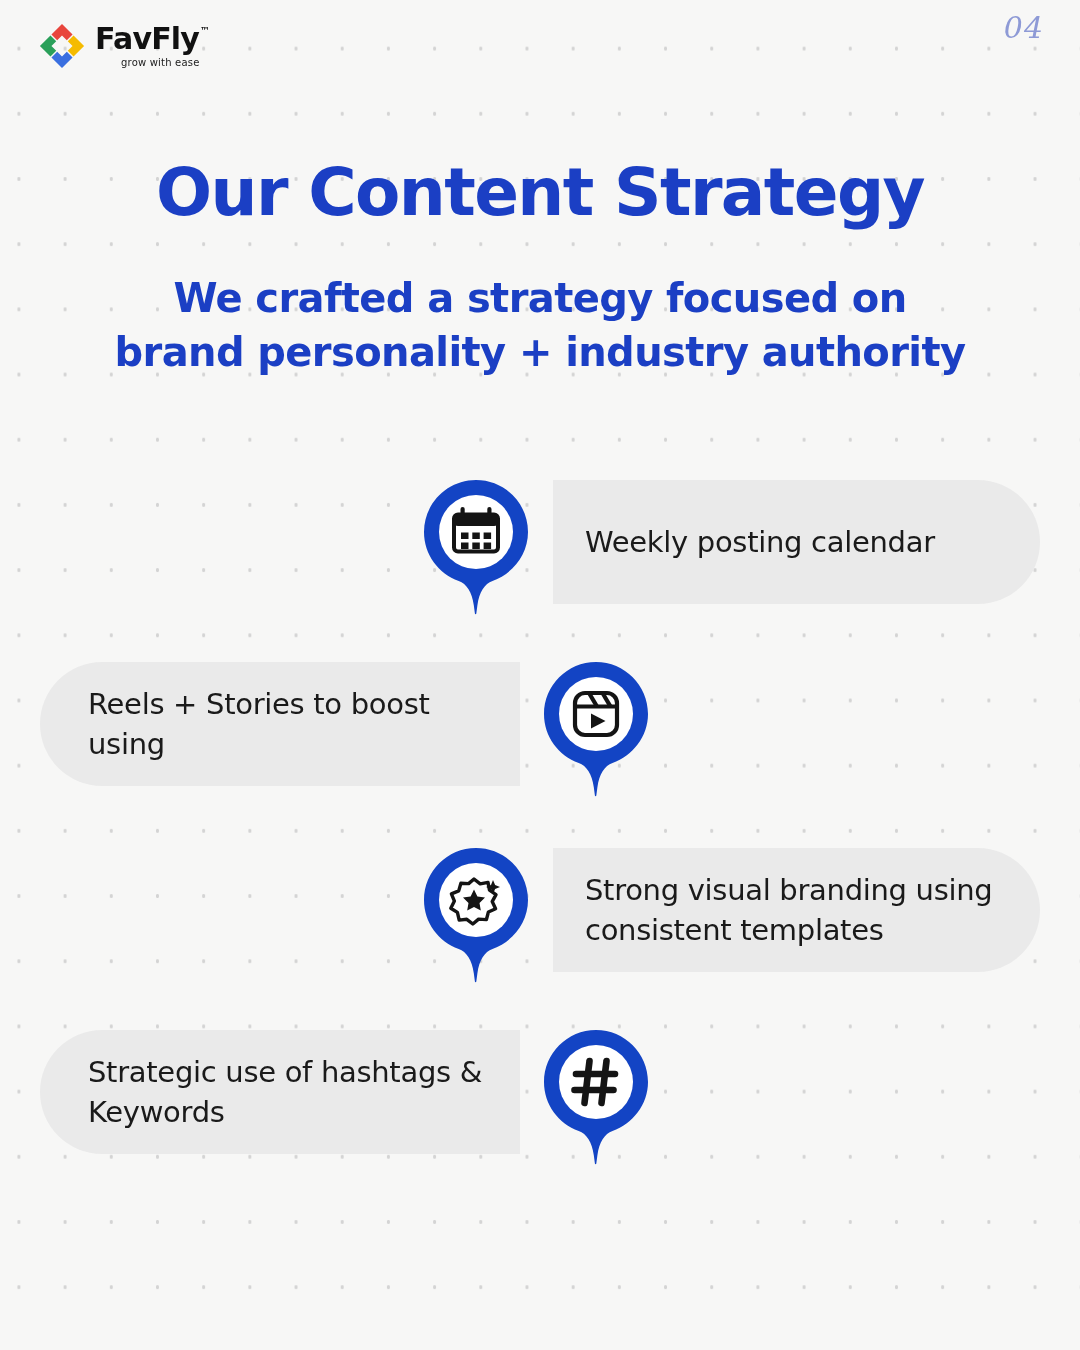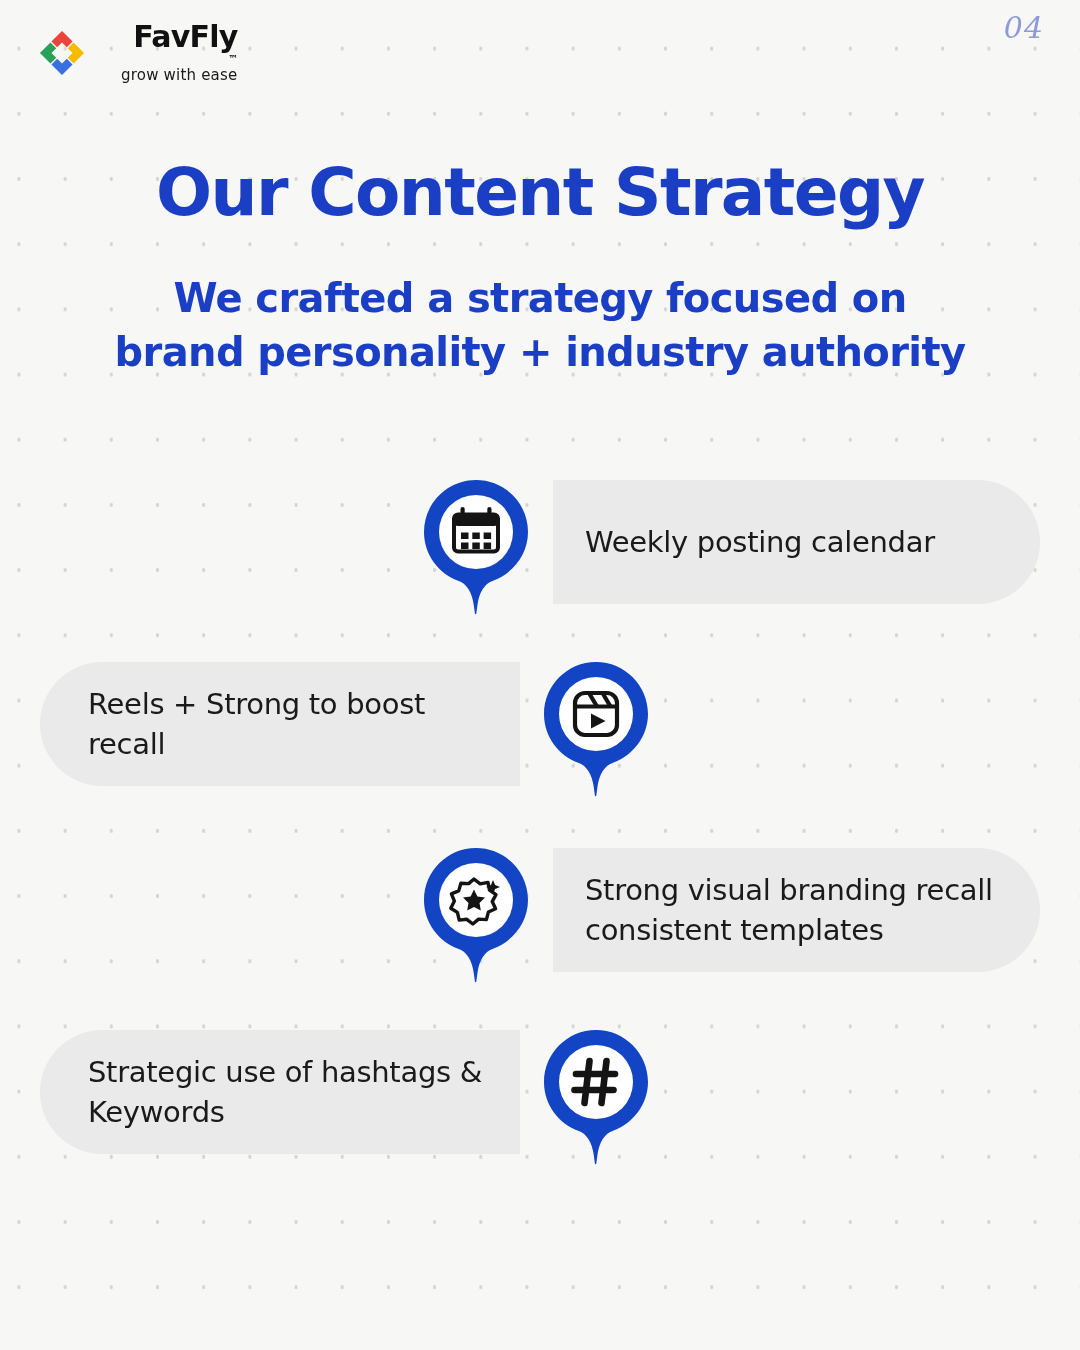--- a/index.html
+++ b/index.html
@@ -25,32 +25,31 @@
   }
 
   
   .logo-wrap {
     position:absolute; left:38px; top:22px;
     display:flex; align-items:center; gap:9px;
   }
   .logo-mark { width:48px; height:48px; display:block; }
   .logo-text-block { display:flex; flex-direction:column; line-height:1; }
   .logo-word {
-    display:flex; align-items:flex-end;
+    display:flex; align-items:flex-start;
     font-family:"DejaVu Sans", sans-serif;
     font-weight:700;
     font-size:30px;
     letter-spacing:-0.8px;
     color:#111111;
-    flex-direction:column;
   }
   .logo-tm { font-size:10px; font-weight:700; margin-top:2px; margin-left:1px; color:#111; }
   .logo-tag {
     font-family:"DejaVu Sans", sans-serif;
-    font-size:15px;
+    font-size:10px;
     color:#1a1a1a;
     letter-spacing:0.2px;
     margin-top:4px;
     margin-left:26px;
   }
   .page-num {
     position:absolute; right:36px; top:10px;
     font-family:"DejaVu Serif", serif;
     font-style:italic;
     font-size:30px;
@@ -174,41 +173,41 @@
             <rect x="-15" y="10.5" width="7.5" height="6.5" fill="#141414"></rect>
             <rect x="-3.7" y="10.5" width="7.5" height="6.5" fill="#141414"></rect>
             <rect x="7.6" y="10.5" width="7.5" height="6.5" fill="#141414"></rect>
           </g>
         </svg>
       </div>
     </div>
 
     <div class="row" style="top:662px;">
       <div class="pill pill-left">
-        <span class="pill-text">Reels + Strong to boost recall</span>
+        <span class="pill-text">Reels + Stories to boost using</span>
       </div>
       <div class="pin" style="left:544px; top:0px;">
         <svg viewBox="0 0 104 148" aria-hidden="true">
           <path d="M52 0 C23.3 0 0 23.3 0 52 c0 22.6 14.5 41.8 34.7 48.9 c7.9 2.8 13.3 11.1 15.1 24.3 l1.1 8.3 c0.15 1.1 1.26 1.1 1.41 0 l1.1 -8.3 c1.8 -13.2 7.2 -21.5 15.1 -24.3 C88.7 93.8 104 74.6 104 52 C104 23.3 80.7 0 52 0 Z" fill="#1344c4"></path>
           <circle cx="52" cy="52" r="37" fill="#ffffff"></circle>
 
           <g transform="translate(52,52)">
             <rect x="-21" y="-21" width="42" height="42" rx="10" fill="none" stroke="#141414" stroke-width="4.2"></rect>
             <line x1="-21" y1="-7.5" x2="21" y2="-7.5" stroke="#141414" stroke-width="4.2"></line>
             <line x1="-7" y1="-21" x2="1" y2="-7.5" stroke="#141414" stroke-width="4.2"></line>
             <line x1="6.5" y1="-21" x2="14.5" y2="-7.5" stroke="#141414" stroke-width="4.2"></line>
             <path d="M-5 -0.5 L9.5 7 L-5 14.5 Z" fill="#141414"></path>
           </g>
         </svg>
       </div>
     </div>
 
     <div class="row" style="top:848px;">
       <div class="pill pill-right">
-        <span class="pill-text">Strong visual branding recall consistent templates</span>
+        <span class="pill-text">Strong visual branding using consistent templates</span>
       </div>
       <div class="pin" style="left:424px; top:0px;">
         <svg viewBox="0 0 104 148" aria-hidden="true">
           <path d="M52 0 C23.3 0 0 23.3 0 52 c0 22.6 14.5 41.8 34.7 48.9 c7.9 2.8 13.3 11.1 15.1 24.3 l1.1 8.3 c0.15 1.1 1.26 1.1 1.41 0 l1.1 -8.3 c1.8 -13.2 7.2 -21.5 15.1 -24.3 C88.7 93.8 104 74.6 104 52 C104 23.3 80.7 0 52 0 Z" fill="#1344c4"></path>
           <circle cx="52" cy="52" r="37" fill="#ffffff"></circle>
 
           <g transform="translate(50,53)">
             <path d="M0 -22 L6.2 -17.2 L14 -18.6 L15.5 -10.8 L22 -6.4 L18.2 0.6 L21.6 7.8 L14.4 11 L12.4 18.6 L4.6 18.1 L-1.2 23 L-7.2 18.3 L-14.8 19.1 L-16.6 11.4 L-23.2 7.2 L-19.6 0.1 L-22.6 -7.2 L-15.3 -10.1 L-13.1 -17.7 L-5.4 -17.4 Z" fill="none" stroke="#141414" stroke-width="3.4" stroke-linejoin="round"></path>
             <path d="M0 -11.5 L3.4 -4.6 L11 -3.5 L5.5 1.9 L6.8 9.5 L0 5.9 L-6.8 9.5 L-5.5 1.9 L-11 -3.5 L-3.4 -4.6 Z" fill="#141414"></path>
             <path d="M19 -21 L21.1 -16 L26 -14 L21.1 -12 L19 -7 L17 -12 L12 -14 L17 -16 Z" fill="#141414"></path>

